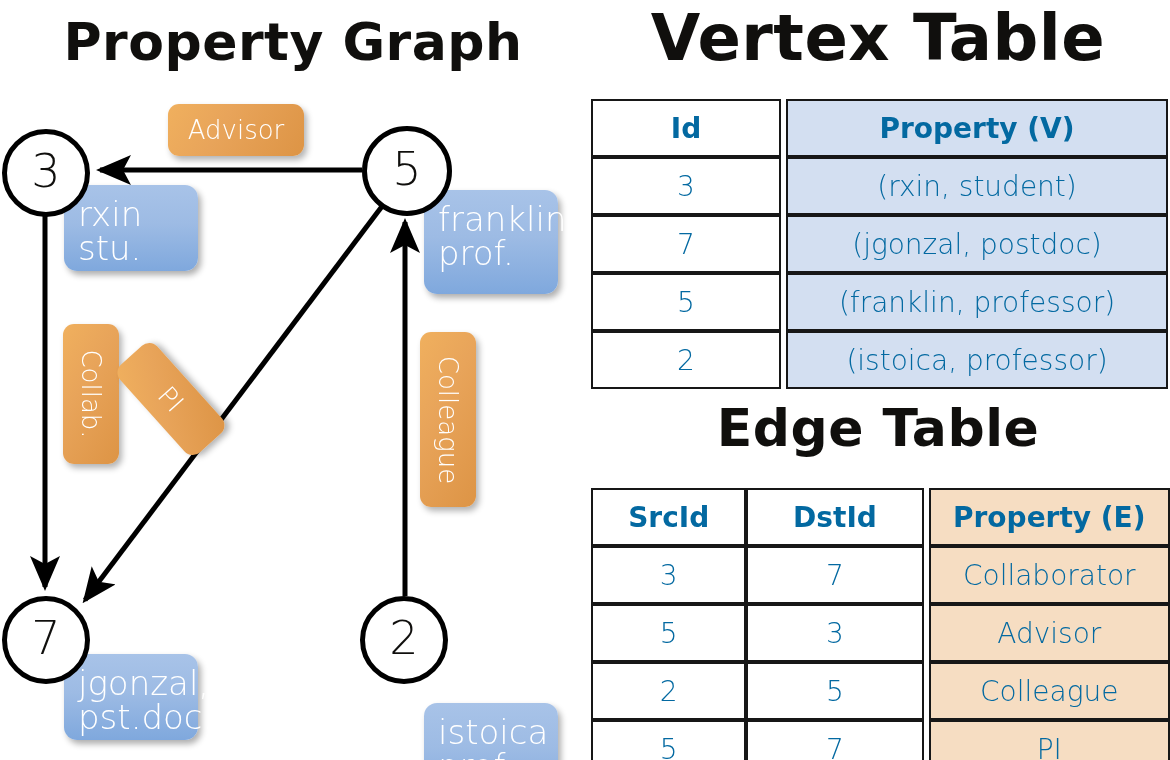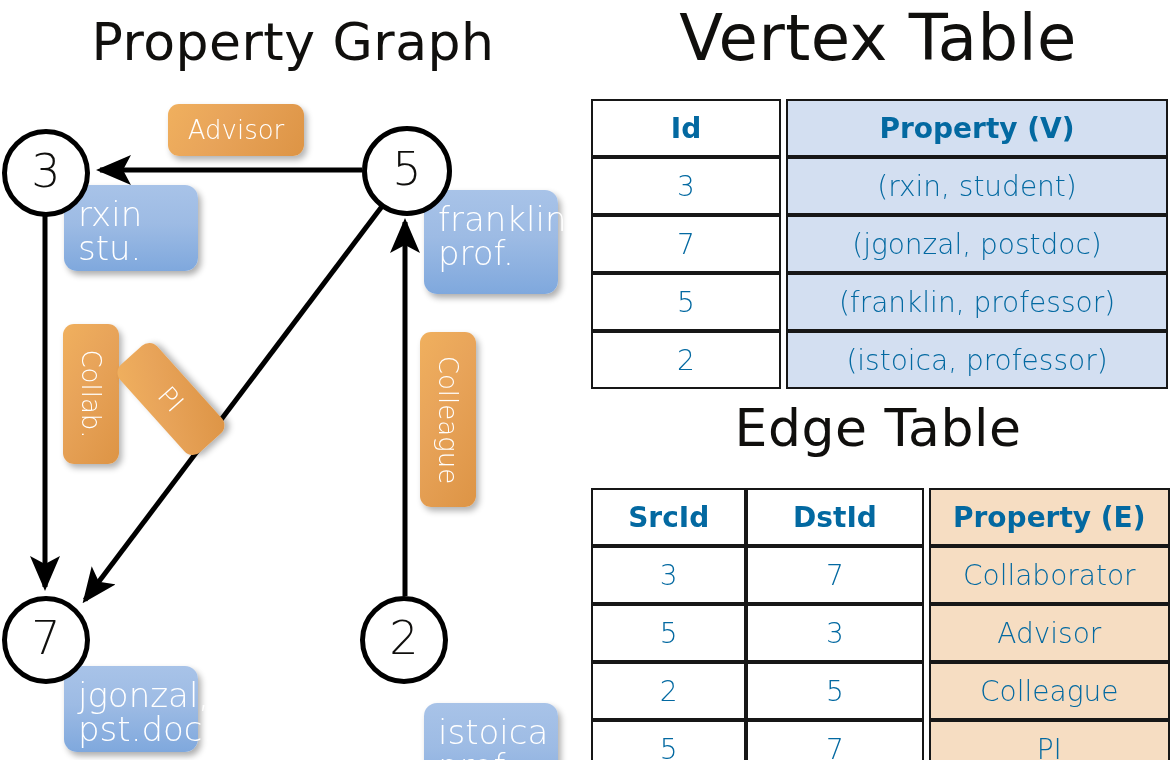--- a/index.html
+++ b/index.html
@@ -7,21 +7,21 @@
     width:1170px;height:760px;background:#ffffff;overflow:hidden;
     font-family:"Liberation Sans", sans-serif;
     position:relative;
   }
   .stage{position:absolute;left:0;top:0;width:1170px;height:760px;}
 
   
   .title{
     position:absolute;
     font-family:"DejaVu Sans", sans-serif;
-    font-weight:400;
+    font-weight:700;
     color:#100f0d;
     letter-spacing:0.5px;
     white-space:nowrap;
     text-align:center;
   }
   #title-property-graph{left:0;top:12px;width:586px;font-size:52px;line-height:60px;}
   #title-vertex-table{left:586px;top:8px;width:584px;font-size:64px;line-height:60px;}
   #title-edge-table{left:586px;top:398px;width:584px;font-size:52px;line-height:60px;}
 
   
@@ -124,21 +124,21 @@
   <div class="vbox" id="prop-rxin" style="left:64px;top:185px;width:134px;height:86px;">
     <div>rxin</div>
     <div>stu.</div>
   </div>
 
   <div class="vbox" id="prop-franklin" style="left:424px;top:190px;width:134px;height:104px;">
     <div>franklin,</div>
     <div>prof.</div>
   </div>
 
-  <div class="vbox" id="prop-jgonzal" style="left:64px;top:654px;width:134px;height:86px;margin-top:12px;">
+  <div class="vbox" id="prop-jgonzal" style="left:64px;top:654px;width:134px;height:86px;">
     <div>jgonzal,</div>
     <div>pst.doc.</div>
   </div>
 
   <div class="vbox" id="prop-istoica" style="left:424px;top:686px;width:134px;height:100px;margin-top:17px;">
     <div>istoica</div>
     <div>prof.</div>
   </div>
 
   <div class="node" id="node-3" style="left:2px;top:129px;width:88px;height:88px;">

